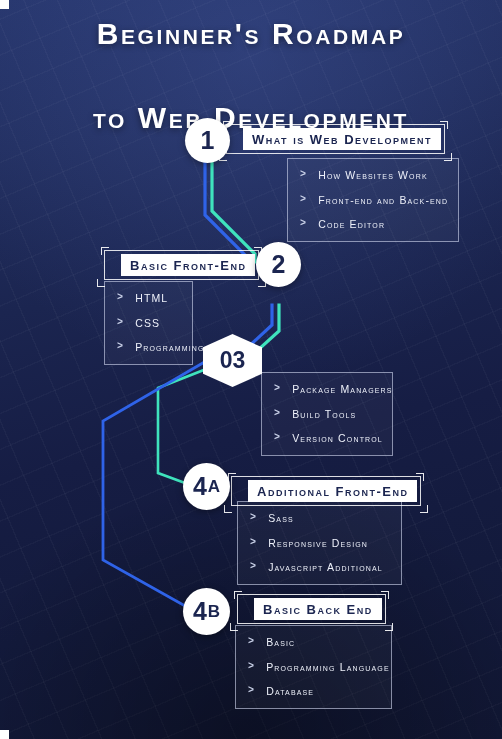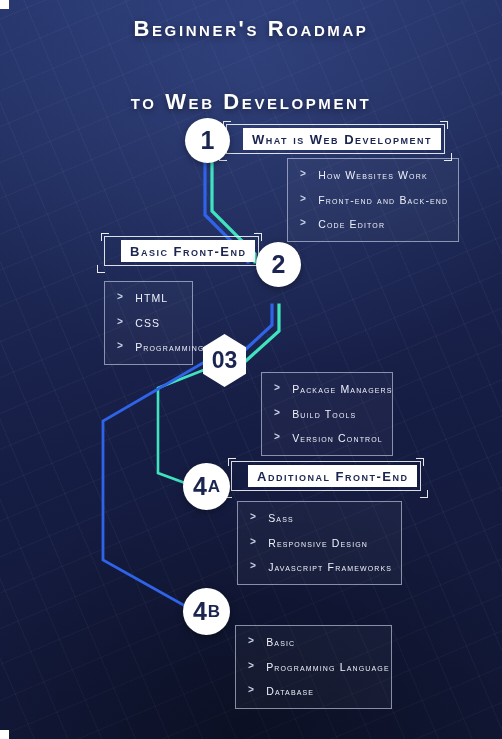--- a/index.html
+++ b/index.html
@@ -33,21 +33,21 @@
   .notch.bl{left:0;bottom:0;}
 
   
   #title{
     position:absolute;left:0;right:0;top:14px;
     text-align:center;color:#ffffff;
     font-weight:bold;
     font-variant:small-caps;
     letter-spacing:2.6px;
     line-height:1.32;
-    font-size:22px;
+    font-size:30px;
     text-shadow:0 2px 6px rgba(0,0,0,.45);
   }
   #title .l2{display:block;margin-top:44px;}
 
   
   #wires{position:absolute;inset:0;pointer-events:none;}
 
   
   .marker{
     position:absolute;
@@ -169,42 +169,42 @@
     <div class="litem">
       <span class="chev">&gt;</span>
       <span>Code Editor</span>
     </div>
   </div>
 
   <div class="marker circle" style="left:256px;top:242px;width:45px;height:45px;">
     <span class="num">2</span>
   </div>
 
-  <div class="headwrap" style="left:104px;top:236px;">
+  <div class="headwrap" style="left:104px;top:250px;">
     <div class="plate">
       <div class="inner">Basic Front-End</div>
     </div>
   </div>
 
   <div class="listbox" style="left:104px;top:281px;width:89px;">
     <div class="litem">
       <span class="chev">&gt;</span>
       <span>HTML</span>
     </div>
     <div class="litem">
       <span class="chev">&gt;</span>
       <span>CSS</span>
     </div>
     <div class="litem">
       <span class="chev">&gt;</span>
       <span>Programming</span>
     </div>
   </div>
 
-  <div class="marker hex" style="left:203px;top:334px;width:43px;height:53px;text-align:center;">
+  <div class="marker hex" style="left:203px;top:334px;width:59px;height:53px;text-align:center;">
     <span class="num small">03</span>
   </div>
 
 
   <div class="listbox" style="left:261px;top:372px;width:132px;">
     <div class="litem">
       <span class="chev">&gt;</span>
       <span>Package Managers</span>
     </div>
     <div class="litem">
@@ -215,46 +215,51 @@
       <span class="chev">&gt;</span>
       <span>Version Control</span>
     </div>
   </div>
 
   <div class="marker circle" style="left:183px;top:463px;width:47px;height:47px;">
     <span class="num">4</span>
     <span class="sub">A</span>
   </div>
 
-  <div class="headwrap" style="left:231px;top:461px;">
+  <div class="headwrap" style="left:231px;top:476px;">
     <div class="plate">
       <div class="inner">Additional Front-End</div>
     </div>
   </div>
 
   <div class="listbox" style="left:237px;top:501px;width:165px;">
     <div class="litem">
       <span class="chev">&gt;</span>
       <span>Sass</span>
     </div>
     <div class="litem">
       <span class="chev">&gt;</span>
       <span>Responsive Design</span>
     </div>
     <div class="litem">
       <span class="chev">&gt;</span>
-      <span>Javascript Frameworks</span>
+      <span>Javascript Additional</span>
     </div>
   </div>
 
   <div class="marker circle" style="left:183px;top:588px;width:47px;height:47px;">
     <span class="num">4</span>
     <span class="sub">B</span>
   </div>
 
+  <div class="headwrap" style="left:237px;top:594px;">
+    <div class="plate">
+      <div class="inner">Basic Back End</div>
+    </div>
+  </div>
 
   <div class="listbox" style="left:235px;top:625px;width:157px;">
     <div class="litem">
       <span class="chev">&gt;</span>
       <span>Basic</span>
     </div>
     <div class="litem">
       <span class="chev">&gt;</span>
       <span>Programming Language</span>
     </div>

